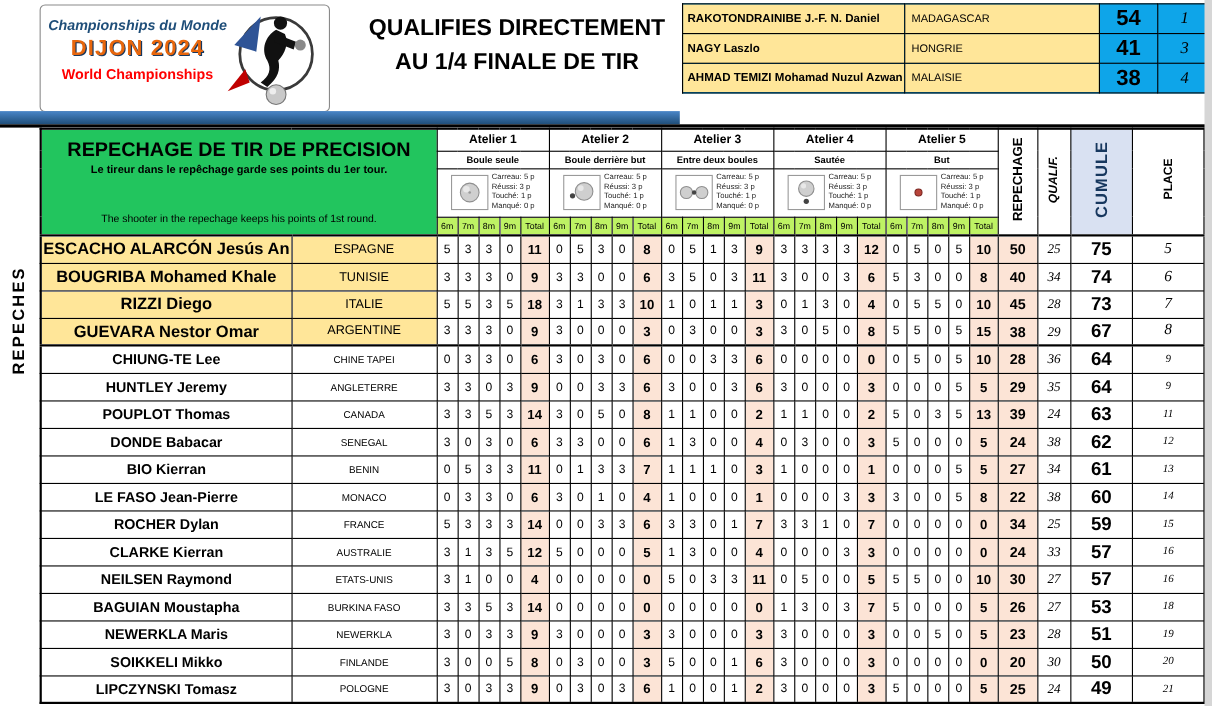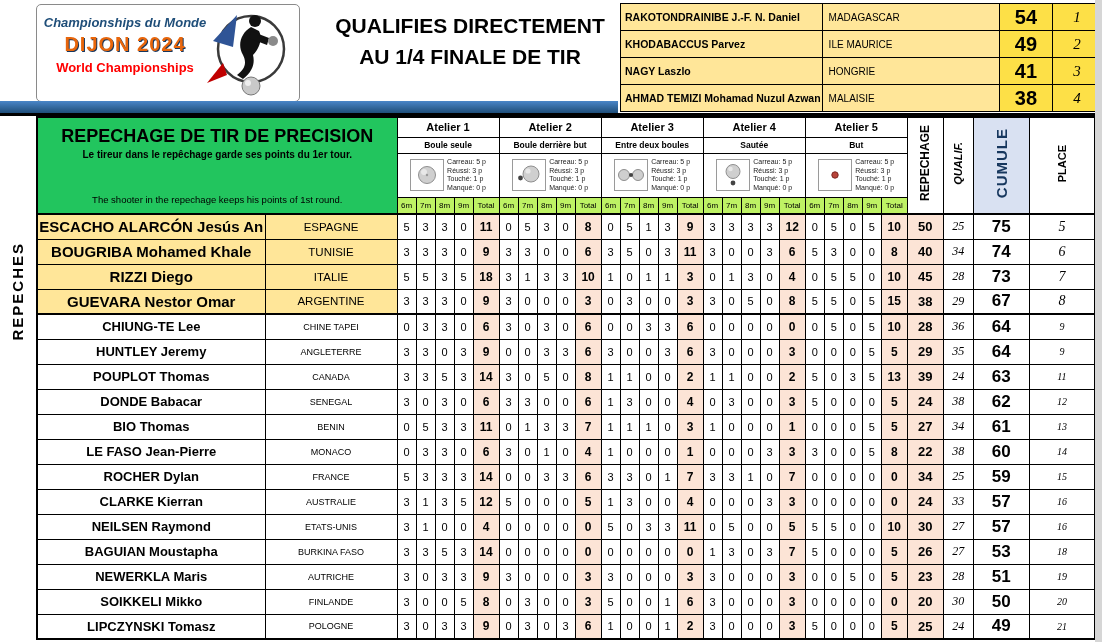--- a/index.html
+++ b/index.html
@@ -8,21 +8,21 @@
   
   .logo-box{position:absolute;left:36px;top:4px;width:262px;height:96px;border:1px solid #8a8a8a;border-radius:5px;background:#fff;}
   .logo-text{position:absolute;left:6px;top:10px;width:164px;text-align:center;}
   .logo-line1{color:var(--brand-blue,#1f4e79);font-weight:bold;font-style:italic;font-size:13px;}
   .logo-line2{color:var(--brand-orange,#e8660c);font-weight:bold;font-size:20px;letter-spacing:1px;text-shadow:1px 1px 0 #17375e;margin-top:3px;}
   .logo-line3{color:var(--brand-red,#ff0000);font-weight:bold;font-size:13px;margin-top:4px;}
   .logo-art{position:absolute;right:0;top:0;}
   .blue-strip{position:absolute;left:0;top:101px;width:618px;height:12px;background:linear-gradient(#4a86c8,#1f4e79);}
   .main-title{position:absolute;left:322px;top:10px;width:296px;text-align:center;font-weight:bold;font-size:21px;line-height:31px;}
 
-  .qualified{position:absolute;left:620px;top:3px;border-collapse:collapse;table-layout:fixed;background:#fde047;}
+  .qualified{position:absolute;left:620px;top:3px;border-collapse:collapse;table-layout:fixed;background:#0ea5e9;}
   .qualified td{border:1px solid #000;height:24px;overflow:hidden;white-space:nowrap;}
   .q-name{width:178px;background:var(--yellow-highlight,#ffe699);font-weight:bold;font-size:10.5px;padding-left:4px;}
   .q-country{width:187px;background:var(--yellow-highlight,#ffe699);font-size:10px;padding-left:6px;}
   .q-score{width:55px;font-size:20px;font-weight:bold;text-align:center;}
   .q-place{width:53px;font-family:"Liberation Serif",serif;font-style:italic;font-size:15px;text-align:center;}
 
   .sep{position:absolute;left:0;top:113px;width:1102px;height:3px;background:#000;}
   .right-strip{position:absolute;left:1095px;top:0;width:7px;height:642px;background:#d6d6d6;}
 
   
@@ -104,26 +104,20 @@
     <div>AU 1/4 FINALE DE TIR</div>
   </div>
 
   <table class="qualified">
     <tbody>
         <tr>
           <td class="q-name">RAKOTONDRAINIBE J.-F. N. Daniel</td>
           <td class="q-country">MADAGASCAR</td>
           <td class="q-score">54</td>
           <td class="q-place">1</td>
-        </tr>
-        <tr>
-          <td class="q-name">KHODABACCUS Parvez</td>
-          <td class="q-country">ILE MAURICE</td>
-          <td class="q-score">49</td>
-          <td class="q-place">2</td>
         </tr>
         <tr>
           <td class="q-name">NAGY Laszlo</td>
           <td class="q-country">HONGRIE</td>
           <td class="q-score">41</td>
           <td class="q-place">3</td>
         </tr>
         <tr>
           <td class="q-name">AHMAD TEMIZI Mohamad Nuzul Azwan</td>
           <td class="q-country">MALAISIE</td>
@@ -570,21 +564,21 @@
           <td class="d">0</td>
           <td class="d">0</td>
           <td class="d">0</td>
           <td class="t">5</td>
           <td class="rep">24</td>
           <td class="qua">38</td>
           <td class="cum">62</td>
           <td class="pla">12</td>
         </tr>
         <tr class="">
-          <td class="c-name">BIO Thomas</td>
+          <td class="c-name">BIO Kierran</td>
           <td class="c-country">BENIN</td>
           <td class="d">0</td>
           <td class="d">5</td>
           <td class="d">3</td>
           <td class="d">3</td>
           <td class="t">11</td>
           <td class="d">0</td>
           <td class="d">1</td>
           <td class="d">3</td>
           <td class="d">3</td>
@@ -769,21 +763,21 @@
           <td class="d">0</td>
           <td class="d">0</td>
           <td class="t">5</td>
           <td class="rep">26</td>
           <td class="qua">27</td>
           <td class="cum">53</td>
           <td class="pla">18</td>
         </tr>
         <tr class="">
           <td class="c-name">NEWERKLA Maris</td>
-          <td class="c-country">AUTRICHE</td>
+          <td class="c-country">NEWERKLA</td>
           <td class="d">3</td>
           <td class="d">0</td>
           <td class="d">3</td>
           <td class="d">3</td>
           <td class="t">9</td>
           <td class="d">3</td>
           <td class="d">0</td>
           <td class="d">0</td>
           <td class="d">0</td>
           <td class="t">3</td>

